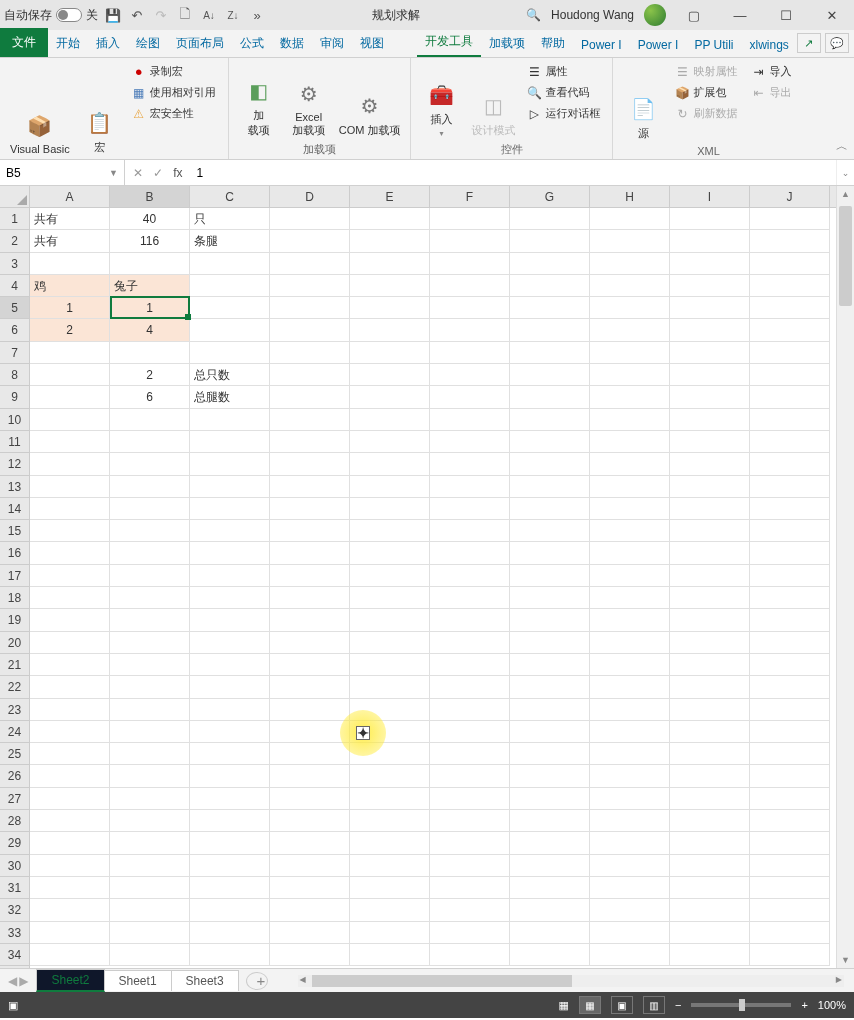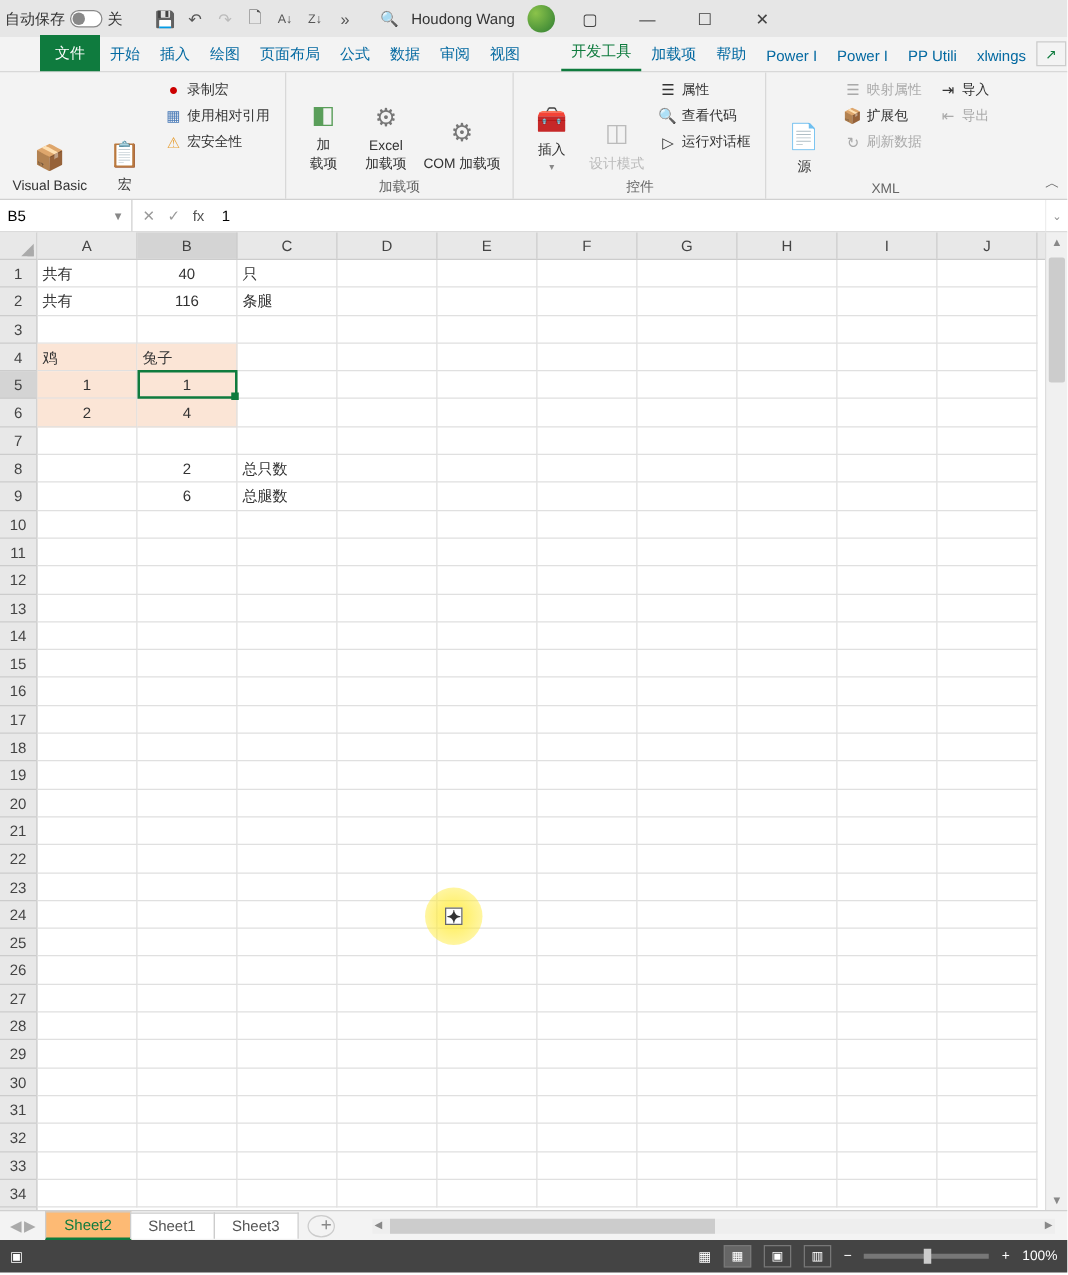--- a/index.html
+++ b/index.html
@@ -1,50 +1,50 @@
 <!DOCTYPE html>
 <html><head>
 <meta charset="utf-8">
 <style>
 * { box-sizing: border-box; margin: 0; padding: 0; font-family: "Microsoft YaHei", "Segoe UI", sans-serif; }
 body { width: 854px; height: 1020px; background: #fff; overflow: hidden; position: relative; }
 
-.titlebar { height: 30px; background: #e6e6e6; display: flex; align-items: center; padding: 12px 4px; font-size: 12px; color: #333; gap: 19px; }
+.titlebar { height: 30px; background: #e6e6e6; display: flex; align-items: center; padding: 12px 4px; font-size: 12px; color: #333; }
 .titlebar .autosave { display: flex; align-items: center; gap: 4px; margin-right: 6px; }
 .titlebar .toggle { width: 26px; height: 14px; border: 1px solid #888; border-radius: 8px; background: #fff; position: relative; }
 .titlebar .toggle::after { content: ""; width: 10px; height: 10px; background: #888; border-radius: 50%; position: absolute; left: 1px; top: 1px; }
 .titlebar .qat { display: flex; gap: 6px; align-items: center; }
 .titlebar .qat span { width: 18px; height: 18px; display: flex; align-items: center; justify-content: center; color: #555; font-size: 13px; }
 .titlebar .center { flex: 1; text-align: center; }
 .titlebar .right { display: flex; align-items: center; gap: 10px; }
 .titlebar .avatar { width: 22px; height: 22px; border-radius: 50%; background: radial-gradient(circle at 30% 30%, #8bc34a, #2e7d32); }
 .titlebar .winbtn { width: 36px; height: 24px; display: flex; align-items: center; justify-content: center; color: #444; font-size: 13px; }
 
-.tabs { height: 28px; background: #f3f3f3; display: flex; align-items: flex-end; font-size: 12px; border-bottom: 1px solid #d0d0d0; padding-left: 32px; }
+.tabs { height: 28px; background: #f3f3f3; display: flex; align-items: flex-end; font-size: 12px; border-bottom: 1px solid #d0d0d0; }
 .tabs .tab { padding: 5px 8px; color: #0369a1; cursor: pointer; white-space: nowrap; }
 .tabs .tab.file { background: #0f7b3e; color: #fff; padding: 6px 12px; }
 .tabs .tab.active { border-bottom: 2px solid #0f7b3e; color: #0f7b3e; margin-left: 25px; }
 .tabs .right-icons { margin-left: auto; display: flex; gap: 4px; padding-right: 8px; padding-bottom: 4px; }
 .tabs .right-icons span { width: 24px; height: 20px; border: 1px solid #ccc; display: flex; align-items: center; justify-content: center; font-size: 11px; color: #0f7b3e; }
 .tabs .right-icons .smiley { border: none; color: #888; font-size: 15px; }
 
 .ribbon { height: 102px; background: #f3f3f3; border-bottom: 1px solid #d0d0d0; display: flex; position: relative; }
 .ribbon .group { border-right: 1px solid #d8d8d8; padding: 4px 8px 2px; display: flex; flex-direction: column; justify-content: space-between; }
 .ribbon .group-content { display: flex; gap: 6px; flex: 1; }
 .ribbon .group-label { text-align: center; font-size: 11px; color: #666; padding-top: 2px; }
 .ribbon .bigbtn { display: flex; flex-direction: column; align-items: center; justify-content: flex-end; gap: 2px; font-size: 11px; color: #333; min-width: 44px; padding: 2px; }
 .ribbon .bigbtn .ico { width: 30px; height: 30px; display: flex; align-items: center; justify-content: center; font-size: 20px; }
 .ribbon .smallbtn { display: flex; align-items: center; gap: 4px; font-size: 11px; color: #333; padding: 2px 4px; white-space: nowrap; }
 .ribbon .smallbtn.disabled { color: #aaa; }
 .ribbon .smallbtn .sico { width: 14px; height: 14px; display: inline-flex; align-items: center; justify-content: center; font-size: 12px; }
 .ribbon .vstack { display: flex; flex-direction: column; gap: 2px; }
 .ribbon .collapse { position: absolute; right: 6px; bottom: 4px; color: #666; font-size: 12px; }
 
 .namebox-row { height: 26px; border-bottom: 1px solid #d0d0d0; display: flex; align-items: stretch; font-size: 12px; }
-.namebox { width: 106px; border-right: 1px solid #d0d0d0; display: flex; align-items: center; padding: 0 6px; position: relative; }
+.namebox { width: 125px; border-right: 1px solid #d0d0d0; display: flex; align-items: center; padding: 0 6px; position: relative; }
 .namebox .dd { margin-left: auto; color: #888; font-size: 9px; }
 .fx-btns { display: flex; align-items: center; padding: 0 8px; gap: 10px; color: #999; }
 .fx-btns .fx { color: #555; }
 .formula { flex: 1; display: flex; align-items: center; padding: 0 6px; }
 .formula-expand { width: 18px; display: flex; align-items: center; justify-content: center; color: #888; border-left: 1px solid #eee; font-size: 9px; }
 
 .sheet-area { position: relative; height: 782px; display: flex; }
 .col-headers { position: absolute; top: 0; left: 30px; right: 18px; height: 22px; display: flex; background: #e8e8e8; border-bottom: 1px solid #ccc; }
 .corner { position: absolute; top: 0; left: 0; width: 30px; height: 22px; background: #e8e8e8; border-right: 1px solid #ccc; border-bottom: 1px solid #ccc; }
 .corner::after { content: ""; position: absolute; right: 2px; bottom: 2px; border: 5px solid transparent; border-right-color: #aaa; border-bottom-color: #aaa; }
@@ -63,21 +63,21 @@
 .vscroll { position: absolute; top: 0; right: 0; width: 18px; height: 782px; background: #f0f0f0; border-left: 1px solid #ddd; }
 .vscroll .thumb { position: absolute; top: 20px; left: 2px; right: 2px; height: 100px; background: #ccc; border-radius: 2px; }
 .vscroll .arr { position: absolute; left: 0; right: 0; height: 16px; text-align: center; font-size: 9px; color: #888; line-height: 16px; }
 
 .highlight-cursor { position: absolute; width: 46px; height: 46px; border-radius: 50%; background: radial-gradient(circle, rgba(255,235,59,0.9), rgba(255,235,59,0.3)); display: flex; align-items: center; justify-content: center; }
 .highlight-cursor .plus { font-size: 14px; color: #333; border: 1px solid #666; width: 14px; height: 14px; display: flex; align-items: center; justify-content: center; background: #fff; font-weight: bold; line-height: 1; }
 
 .sheettabs { height: 24px; background: #f3f3f3; border-top: 1px solid #d0d0d0; display: flex; align-items: center; font-size: 12px; }
 .sheettabs .nav { display: flex; gap: 2px; padding: 0 8px; color: #aaa; }
 .sheettabs .stab { padding: 3px 14px; border: 1px solid #ccc; border-bottom: none; background: #fff; color: #555; margin-right: -1px; }
-.sheettabs .stab.active { border-bottom: 2px solid #0f7b3e; color: #0f7b3e; background: #fdba74; }
+.sheettabs .stab.active { border-bottom: 2px solid #0f7b3e; color: #0f7b3e; background: #0f172a; }
 .sheettabs .addtab { padding: 0 10px; color: #888; font-size: 15px; border: 1px solid #ccc; border-radius: 50%; width: 18px; height: 18px; line-height: 16px; text-align: center; margin-left: 8px; }
 .sheettabs .hscroll { flex: 1; margin: 0 10px 0 30px; height: 12px; background: #eee; position: relative; }
 .sheettabs .hscroll .thumb { position: absolute; left: 14px; width: 260px; top: 0; bottom: 0; background: #ccc; }
 .sheettabs .hscroll .arr { position: absolute; top: 0; font-size: 8px; color: #888; }
 
 .statusbar { height: 26px; background: #444; color: #fff; display: flex; align-items: center; font-size: 11px; padding: 0 8px; gap: 10px; }
 .statusbar .spacer { flex: 1; }
 .statusbar .viewbtn { width: 22px; height: 18px; border: 1px solid #777; display: flex; align-items: center; justify-content: center; font-size: 10px; }
 .statusbar .viewbtn.active { background: #666; }
 .statusbar .zoom-slider { width: 100px; height: 4px; background: #777; position: relative; }
@@ -94,20 +94,21 @@
   </div>
   <div class="qat">
     <span style="color:#7b4aa8">💾</span>
     <span>↶</span>
     <span style="color:#bbb">↷</span>
     <span>🗋</span>
     <span style="font-size:10px">A↓</span>
     <span style="font-size:10px">Z↓</span>
     <span>»</span>
   </div>
+  <div class="center">规划求解</div>
   <div class="right">
     <span style="color:#666">🔍</span>
     <span>Houdong Wang</span>
     <span class="avatar"></span>
     <span class="winbtn">▢</span>
     <span class="winbtn">—</span>
     <span class="winbtn">☐</span>
     <span class="winbtn">✕</span>
   </div>
 </div>

